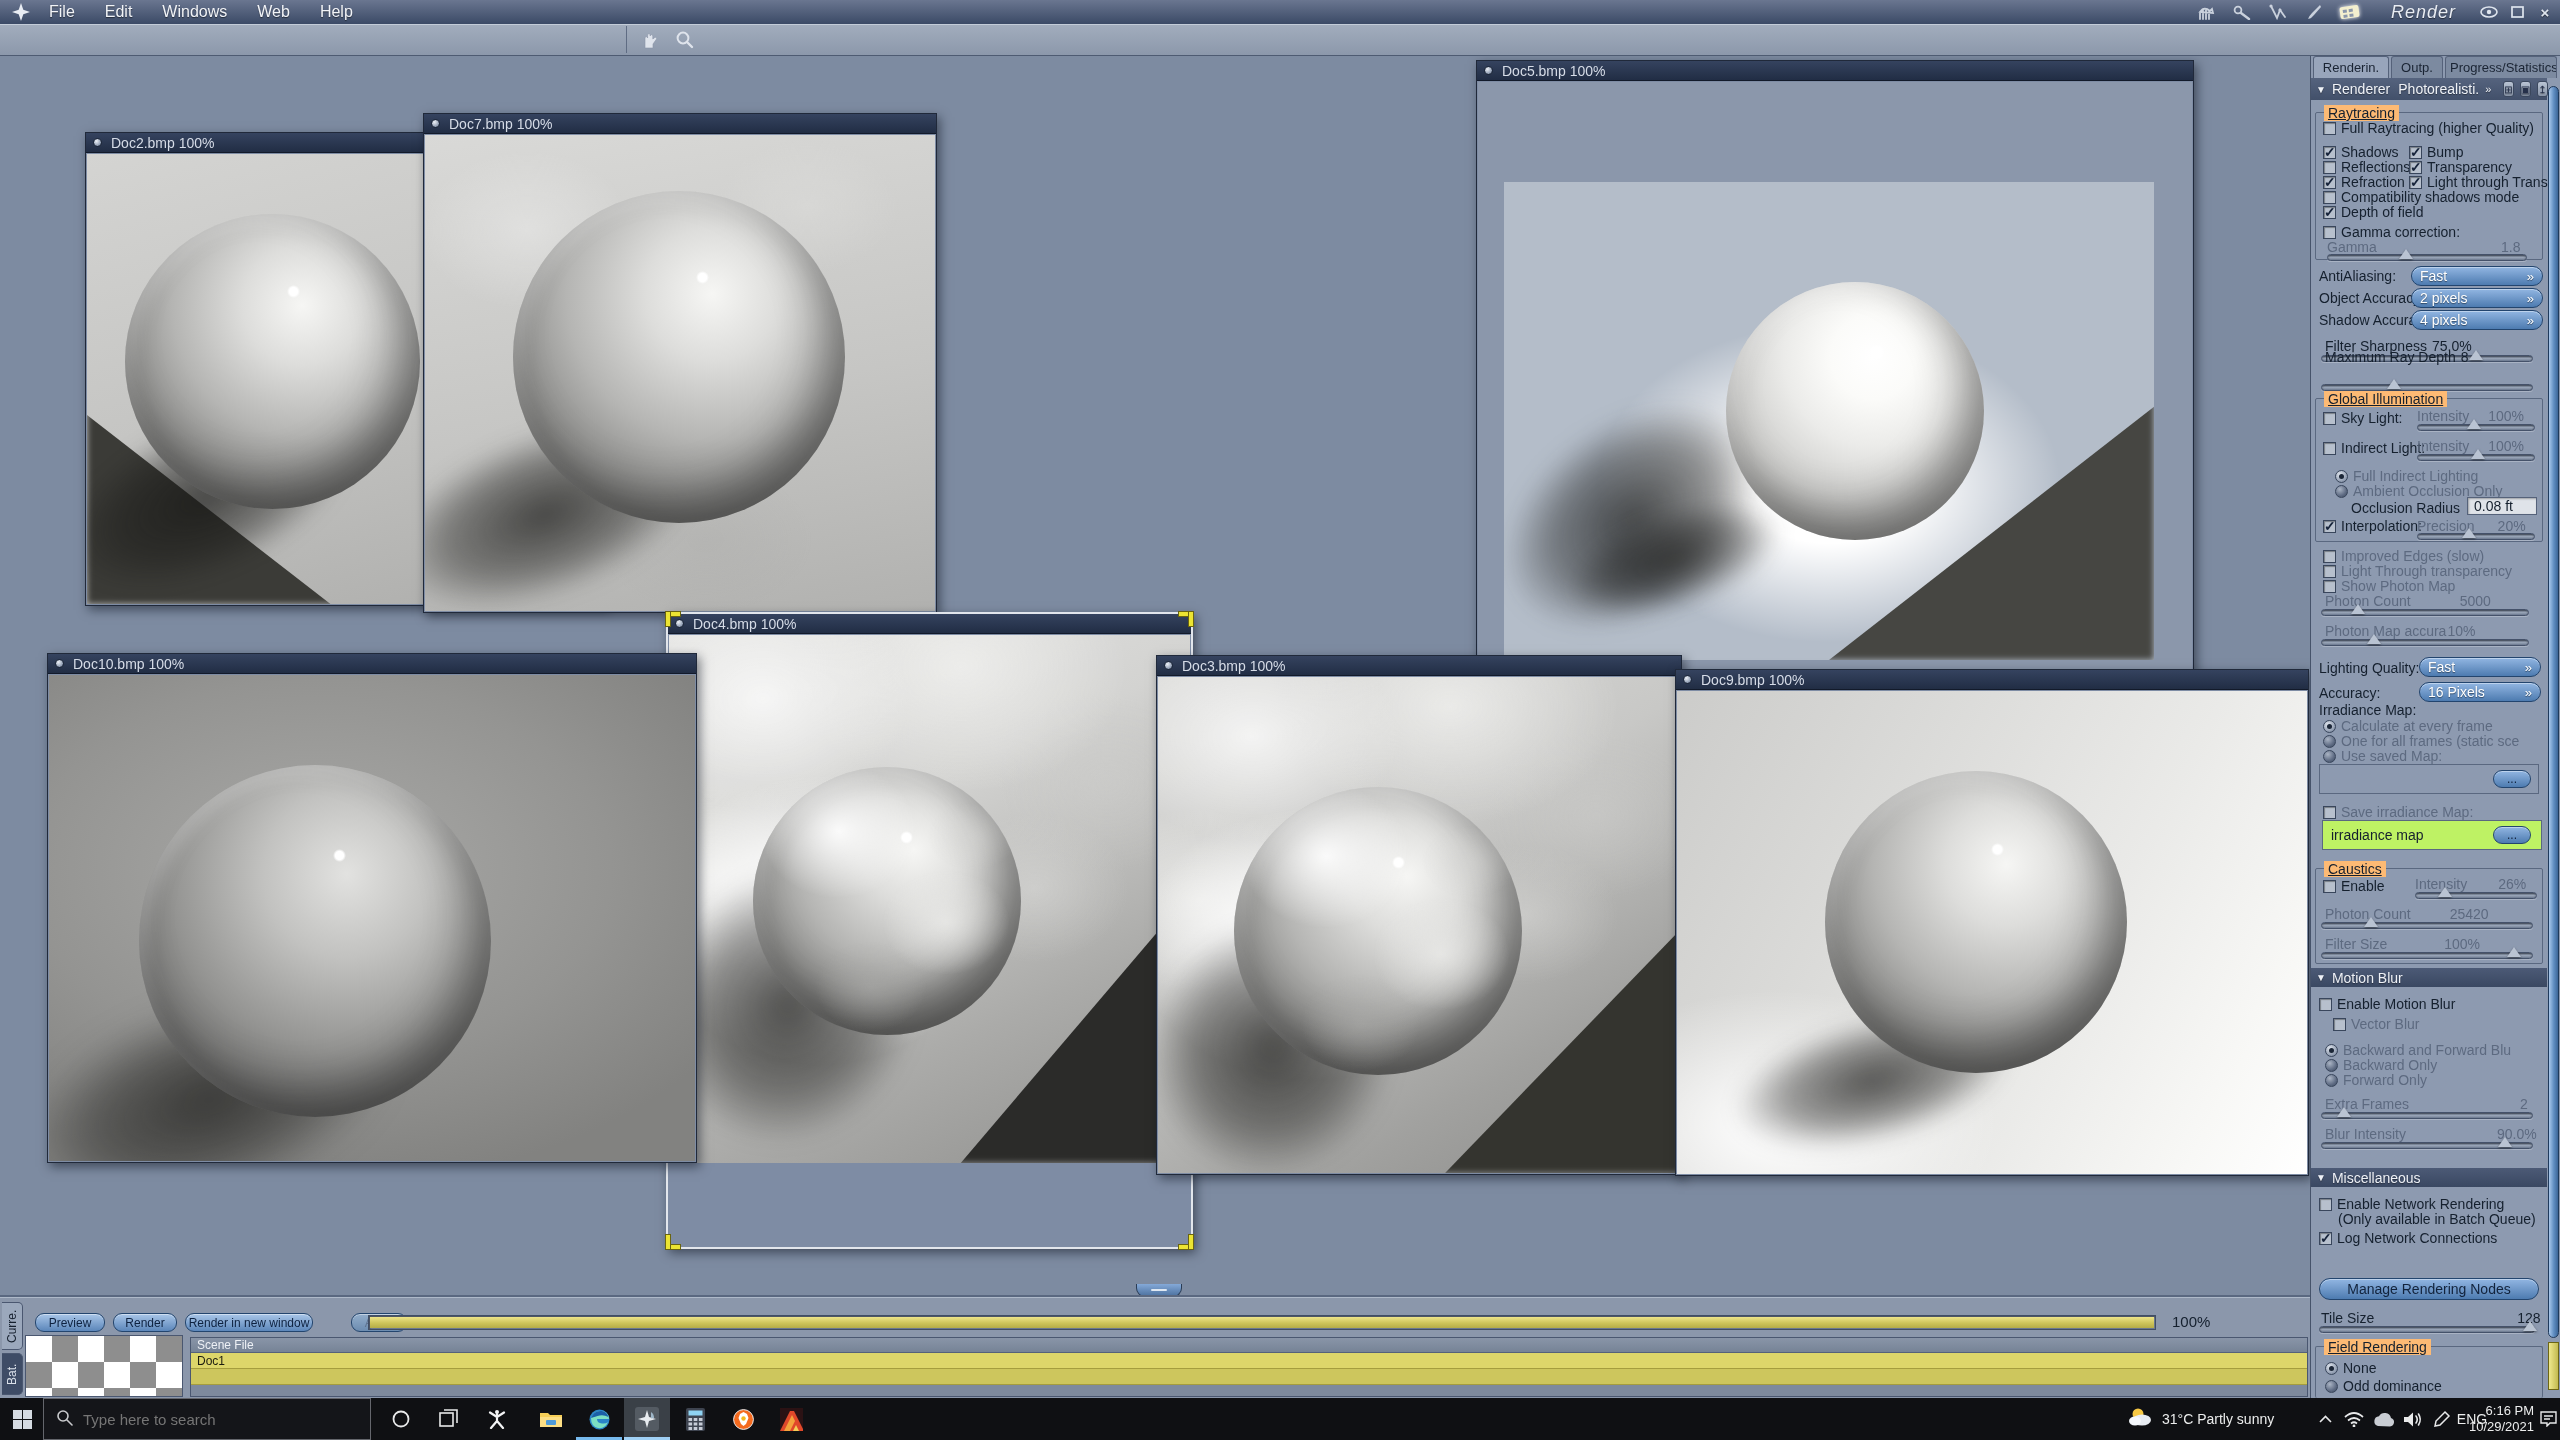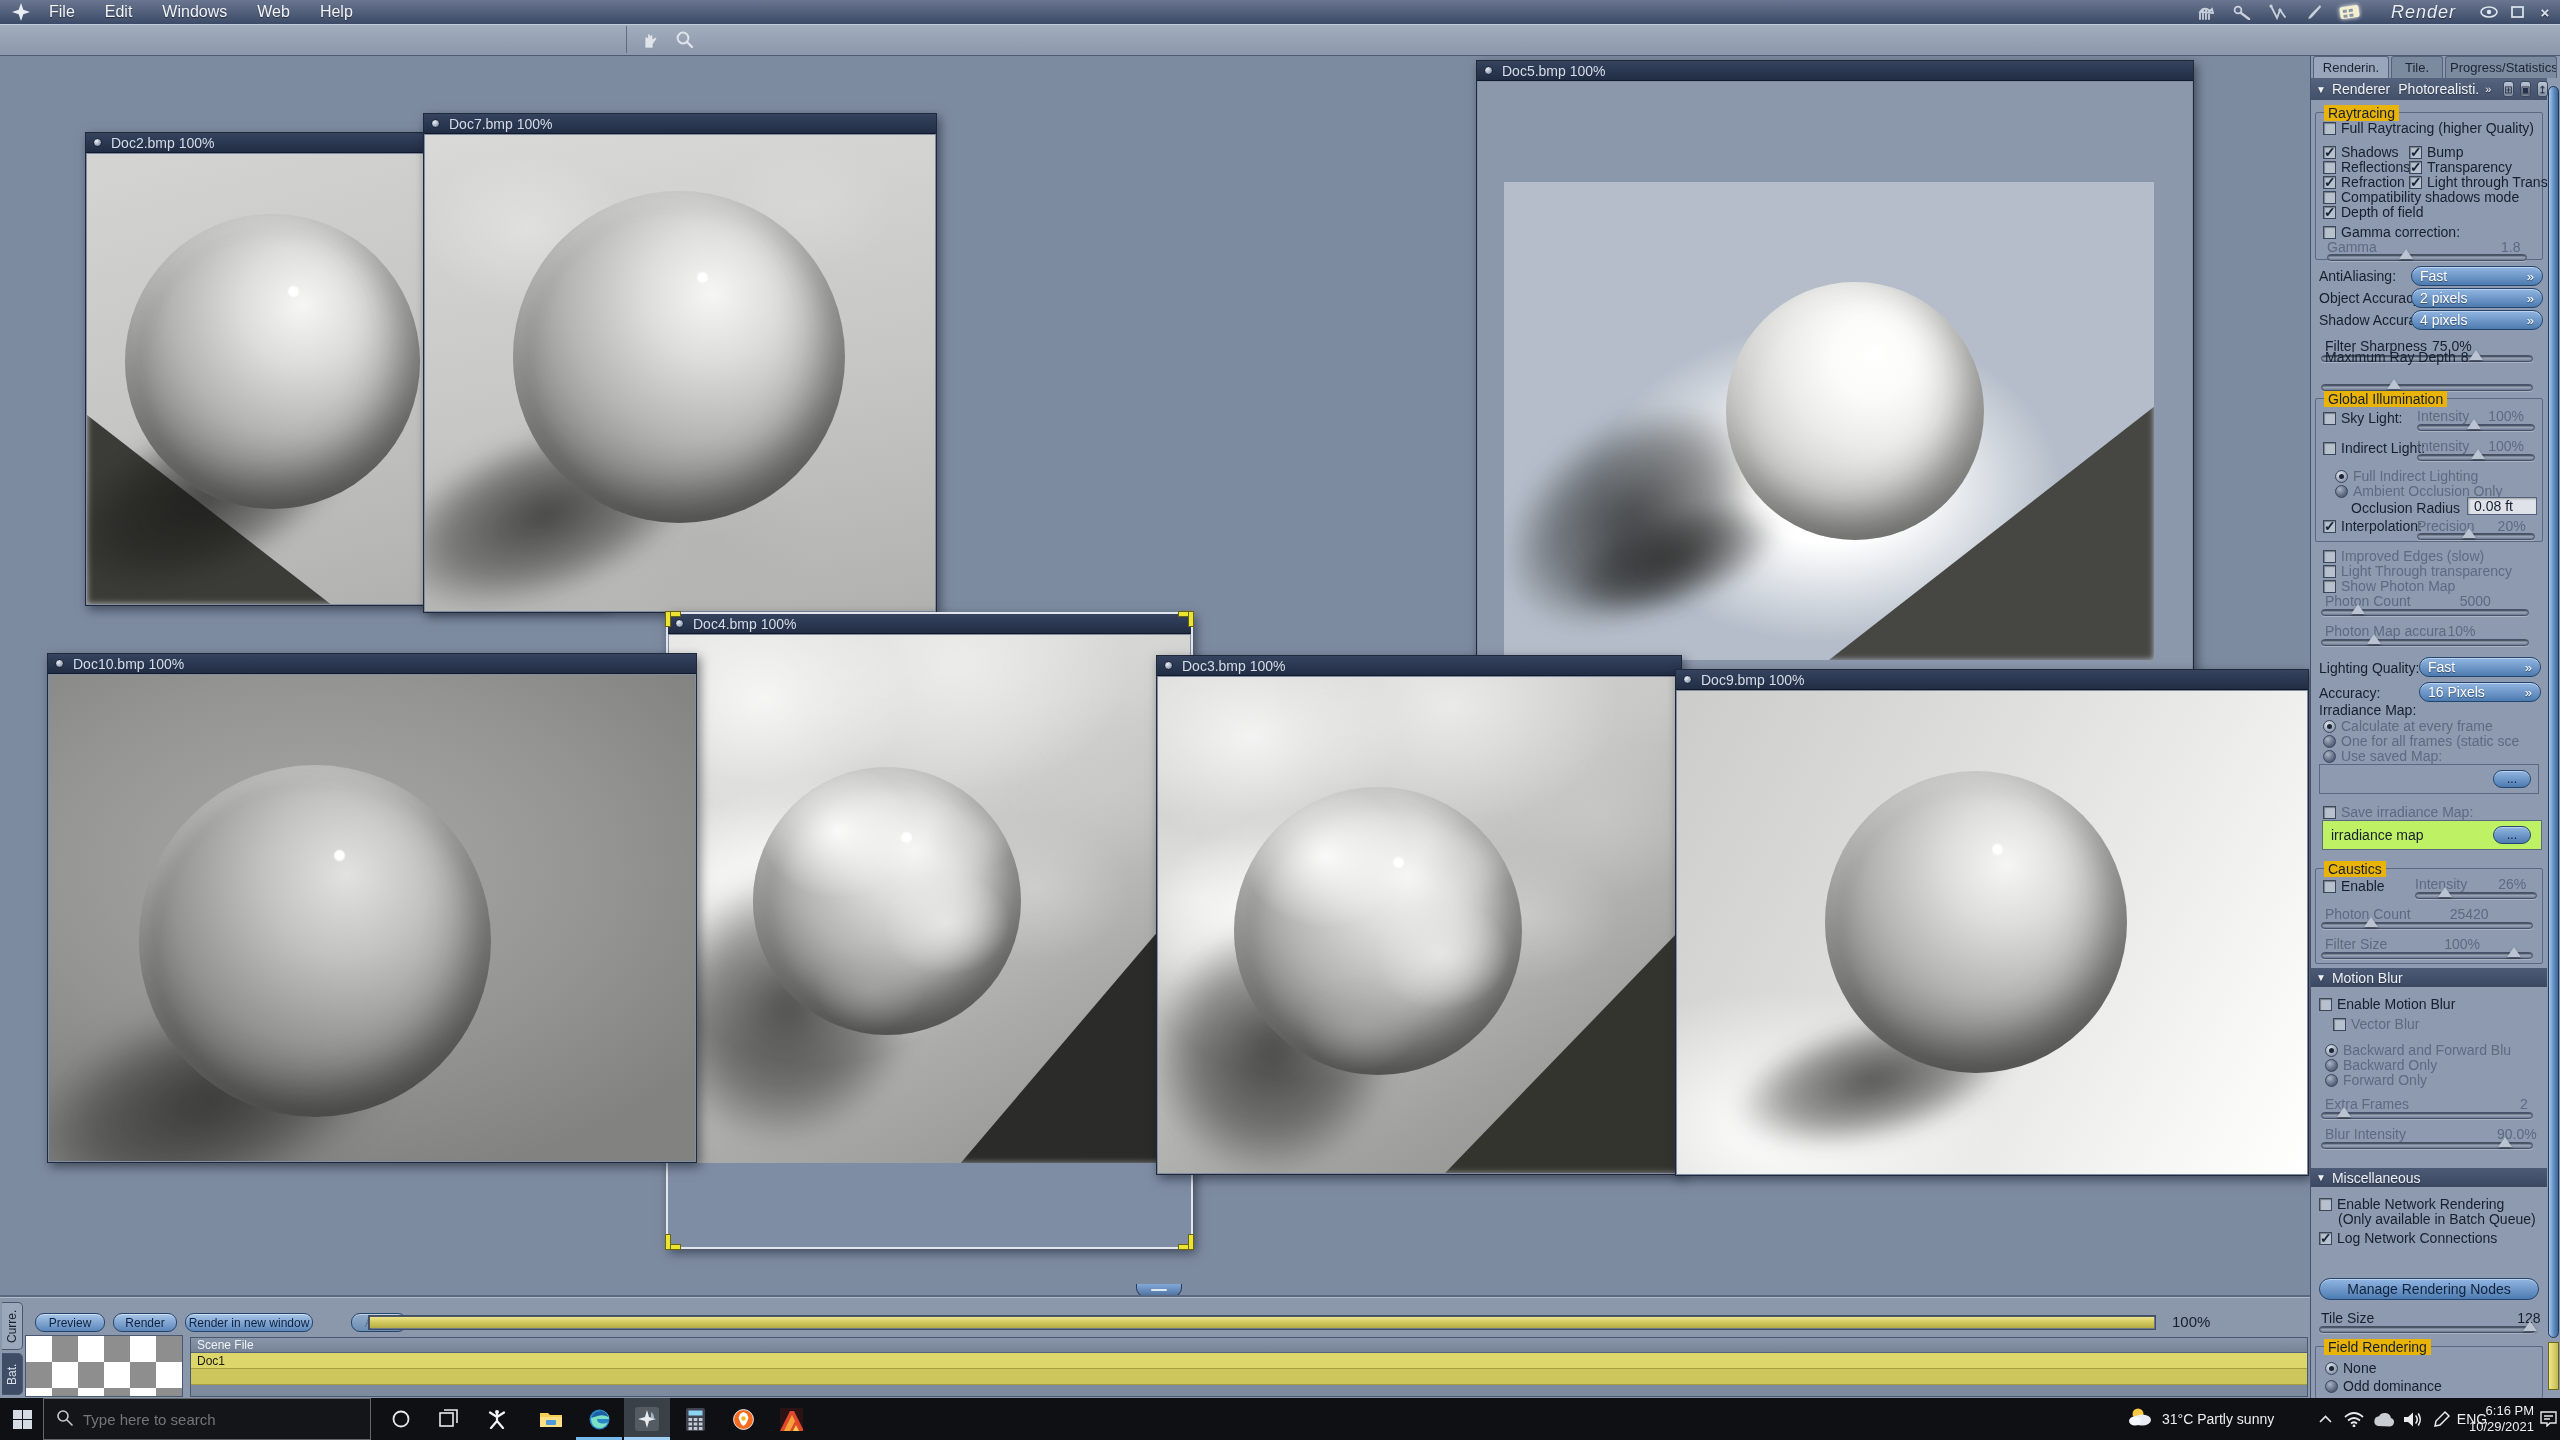--- a/index.html
+++ b/index.html
@@ -110,21 +110,21 @@
     background:#7c8aa0; border:1px solid #55627a; border-bottom:none; border-radius:3px 3px 0 0; color:#1a2433;
     padding:0 4px; white-space:nowrap; overflow:hidden; }
   .ptab.active { background:#98a5bb; }
   .rendrow { position:absolute; left:0; top:22px; width:236px; height:22px;
     background:linear-gradient(#55637e,#42506a); color:#f0f3f8; display:flex; align-items:center; gap:6px;
     padding:0 5px; font-size:14px; text-shadow:0 1px 1px rgba(0,0,0,.4); }
   .tri { font-size:10px; }
   .mini { width:17px; height:16px; background:linear-gradient(#b9c4d4,#8793a6); border:1px solid #3c495f;
     border-radius:3px; font-size:10px; color:#25304a; display:flex; align-items:center; justify-content:center; }
   .fieldset { position:absolute; left:4px; width:228px; border:1px solid #5a6880; border-radius:2px; }
-  .fieldset > b { position:absolute; left:8px; top:-8px; background:#eab308; padding:0 4px; font-weight:normal; font-size:14px; }
+  .fieldset > b { position:absolute; left:8px; top:-8px; background:#fdba74; padding:0 4px; font-weight:normal; font-size:14px;text-decoration:underline; }
   .prow { position:absolute; display:flex; align-items:center; gap:5px; white-space:nowrap; }
   .plabel { font-size:14px; }
   .dim { color:#5d6a80; }
   .cbx { width:13px; height:13px; background:#b7c0cd; border:1px solid #39465c;
     box-shadow:inset 1px 1px 1px rgba(0,0,0,.35); flex:0 0 auto; position:relative; }
   .cbx.on::after { content:"✓"; position:absolute; left:0px; top:-3px; font-size:14px; color:#16233a; font-weight:bold; }
   .rad { width:13px; height:13px; border-radius:50%; flex:0 0 auto; border:1px solid #39465c;
     background:radial-gradient(circle at 35% 30%,#dde3ec,#909cb0 70%,#5d6a82); position:relative; }
   .rad.sel::after { content:""; position:absolute; left:3px; top:3px; width:5px; height:5px; border-radius:50%; background:#1b2637; }
   .rad.dark { background:radial-gradient(circle at 35% 30%,#aab4c4,#5f6c84 60%,#3c495f); }
@@ -410,21 +410,21 @@
       </div>
     </div>
 
     <div class="wshandle">
         <i></i>
       </div>
   </div>
 
   <div class="sidepanel">
     <span class="ptab active" style="left:2px;width:76px">Renderin.</span>
-    <span class="ptab" style="left:80px;width:52px">Tile.</span>
+    <span class="ptab" style="left:80px;width:52px">Outp.</span>
     <span class="ptab" style="left:134px;width:112px">Progress/Statistics</span>
 
     <div class="rendrow">
       <span class="tri">▼</span>
       <span>Renderer</span>
       <span style="margin-left:2px">Photorealisti.</span>
       <span style="font-size:11px">»</span>
       <span style="flex:1"></span>
       <span class="mini">⊞</span>
       <span class="mini">▣</span>

